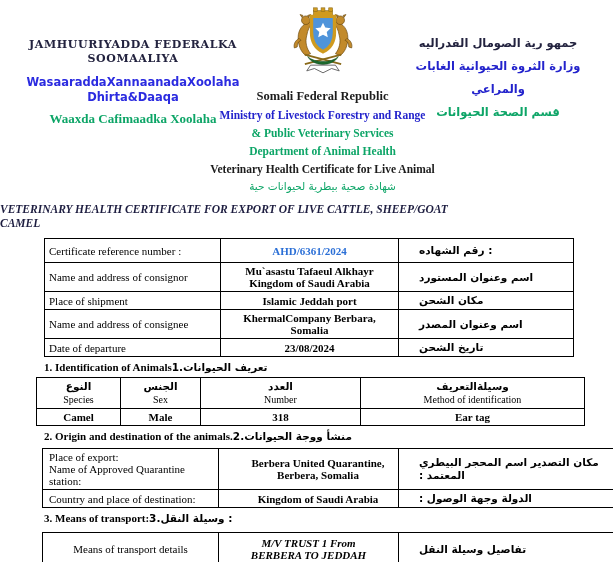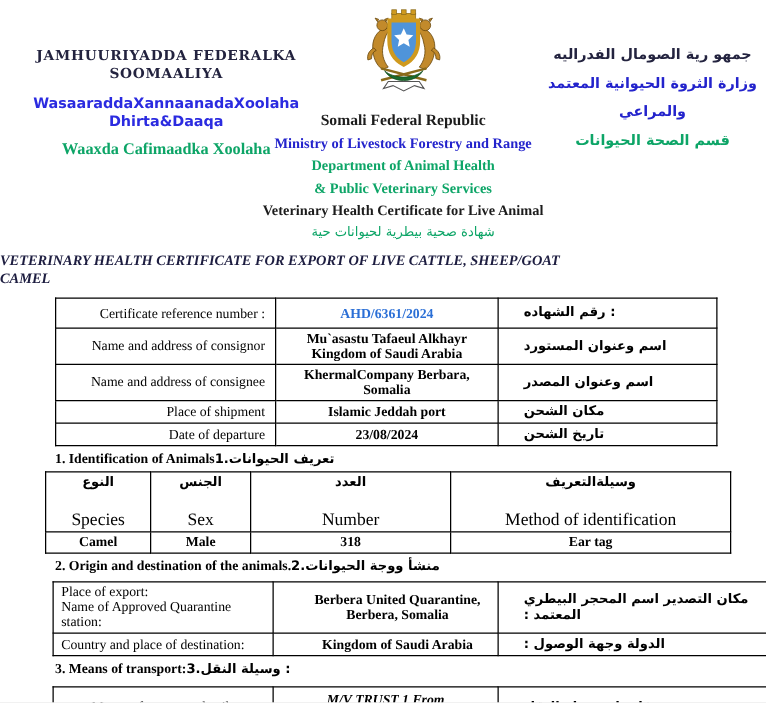--- a/index.html
+++ b/index.html
@@ -26,57 +26,57 @@
 
   .h-center { position:absolute; left:200px; top:6px; width:245px; text-align:center; }
   .emblem { display:block; margin:0 auto; }
   .h-center .republic { font-weight:bold; font-size:12.5px; color:#1c1c1c; margin-top:1px; }
   .h-center .line { font-weight:bold; font-size:11.5px; line-height:13px; margin-top:5px; }
   .c-blue  { color:#2323cc; }
   .c-green { color:#0da567; }
   .c-dark  { color:#1c1c1c; }
   .h-center .cert-ar { font-family:"DejaVu Sans", sans-serif; font-size:10.5px; margin-top:4px; }
 
-  .h-right { position:absolute; left:432px; top:36px; width:180px; text-align:center;
+  .h-right { position:absolute; left:408px; top:36px; width:180px; text-align:center;
              font-family:"DejaVu Sans", sans-serif; font-weight:bold; font-size:11.5px; }
   .h-right div { margin-bottom:8px; line-height:15px; }
   .r-navy { color:#23233f; }
 
   
   .doc-title {
     margin-top:8px; font-weight:bold; font-style:italic;
     font-size:11.5px; line-height:14px; color:#1d1d40;
   }
 
   
   table { border-collapse:collapse; table-layout:fixed; }
   td { border:1.5px solid #000; font-size:11px; line-height:12px;
        padding:2px 4px; vertical-align:middle; }
 
   .t1 { margin:8px 0 0 44px; width:529px; }
-  .t1 .c-en { width:176px; text-align:right; padding-right:8px; }
+  .t1 .c-en { width:176px; text-align:left; padding-right:8px; }
   .t1 .c-val { width:178px; }
   .t1 .c-ar { width:175px; }
   .row-tall td { padding-top:5px; padding-bottom:5px; }
 
   .val { font-weight:bold; text-align:center; }
   .blue-val { color:#2b6fd6; }
   .ital { font-style:italic; }
   .ar { font-family:"DejaVu Sans", sans-serif; font-weight:bold; font-size:10.5px;
         line-height:13px; text-align:left; padding-left:20px; }
   .rtl { direction:rtl; }
 
   .sec { display:flex; justify-content:flex-start; align-items:baseline;
          font-weight:bold; font-size:11px; margin:4px 8px 4px 44px; }
   .sec .sec-ar { font-family:"DejaVu Sans", sans-serif; font-size:10.5px; }
 
   .t2 { margin:2px 0 0 36px; width:548px; }
   .t2 td { text-align:center; }
   .t2 .hd .ar-h { font-family:"DejaVu Sans", sans-serif; font-weight:bold; font-size:10.5px; line-height:13px; }
-  .t2 .hd .en-h { font-size:14px; line-height:13px;margin-top:17px; }
+  .t2 .hd .en-h { font-size:10px; line-height:13px; }
   .t2 .c1 { width:84px; } .t2 .c2 { width:80px; } .t2 .c3 { width:160px; } .t2 .c4 { width:224px; }
   .t2 .data td { font-weight:bold; }
 
   .t3 { margin:6px 0 0 42px; width:575px; }
   .t3 .c-en { width:176px; text-align:left; padding-left:6px; }
   .t3 .c-val { width:180px;padding-left:23px; }
 
   .t4 { margin:8px 0 0 42px; width:575px; }
   .t4 .c-en { width:176px; text-align:center; }
   .t4 .c-val { width:180px; padding-top:4px; padding-bottom:4px;font-style:italic; }
@@ -126,29 +126,29 @@
 
         <g>
           <line x1="26" y1="60" x2="64" y2="50" stroke="#8a6a1a" stroke-width="2"></line>
           <line x1="26" y1="50" x2="64" y2="60" stroke="#8a6a1a" stroke-width="2"></line>
           <path d="M29 52 C36 59 54 59 61 52 C55 63 35 63 29 52 Z" fill="#1c6b2d" stroke="#0f4a1c" stroke-width="0.6"></path>
           <path d="M32 61 L58 61 L62 67 L54 64.5 L45 69 L36 64.5 L28 67 Z" fill="#ffffff" stroke="#555555" stroke-width="0.9"></path>
         </g>
       </svg>
       <div class="republic">Somali Federal Republic</div>
       <div class="line c-blue">Ministry of Livestock Forestry and Range</div>
+      <div class="line c-green">&amp; Public Veterinary Services</div>
       <div class="line c-green">Department of Animal Health</div>
-      <div class="line c-green">&amp; Public Veterinary Services</div>
       <div class="line c-dark">Veterinary Health Certificate for Live Animal</div>
       <div class="cert-ar c-green">شهادة صحية بيطرية لحيوانات حية</div>
     </div>
 
     <div class="h-right">
       <div class="r-navy">جمهو رية الصومال الفدراليه</div>
-      <div class="c-blue">وزارة الثروة الحيوانية المعتمد</div>
+      <div class="c-blue">وزارة الثروة الحيوانية الغابات</div>
       <div class="c-blue">والمراعي</div>
       <div class="c-green">قسم الصحة الحيوانات</div>
     </div>
   </div>
 
   <div class="doc-title ml">VETERINARY HEALTH CERTIFICATE FOR EXPORT OF LIVE CATTLE, SHEEP/GOAT
 CAMEL</div>
 
   <table class="t1">
     <tbody>
@@ -157,29 +157,29 @@
       <td class="c-val val blue-val">AHD/6361/2024</td>
       <td class="c-ar ar">رقم الشهاده :</td>
     </tr>
     <tr>
       <td class="c-en">Name and address of consignor</td>
       <td class="c-val val ml">Mu`asastu Tafaeul Alkhayr
 Kingdom of Saudi Arabia</td>
       <td class="c-ar ar">اسم وعنوان المستورد</td>
     </tr>
     <tr>
+      <td class="c-en">Place of shipment</td>
+      <td class="c-val val">Islamic Jeddah port</td>
+      <td class="c-ar ar">مكان الشحن</td>
+    </tr>
+    <tr>
       <td class="c-en">Name and address of consignee</td>
       <td class="c-val val ml">KhermalCompany Berbara,
 Somalia</td>
       <td class="c-ar ar">اسم وعنوان المصدر</td>
-    </tr>
-    <tr>
-      <td class="c-en">Place of shipment</td>
-      <td class="c-val val">Islamic Jeddah port</td>
-      <td class="c-ar ar">مكان الشحن</td>
     </tr>
     <tr>
       <td class="c-en">Date of departure</td>
       <td class="c-val val">23/08/2024</td>
       <td class="c-ar ar">تاريخ الشحن</td>
     </tr>
   </tbody>
     </table>
 
   <div class="sec">

